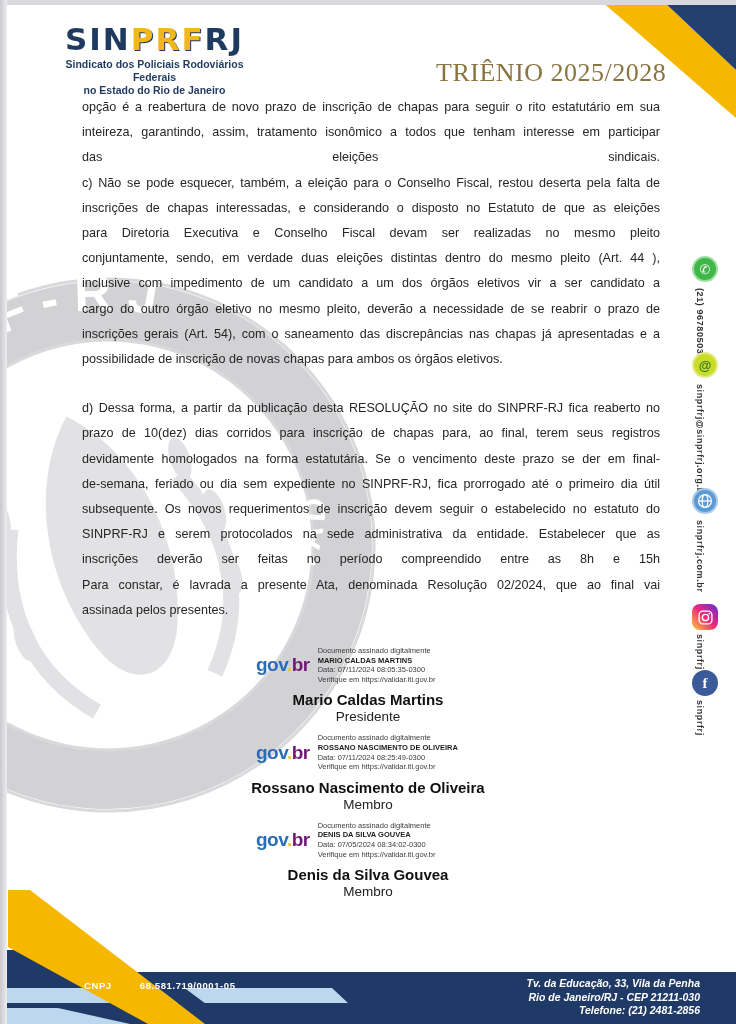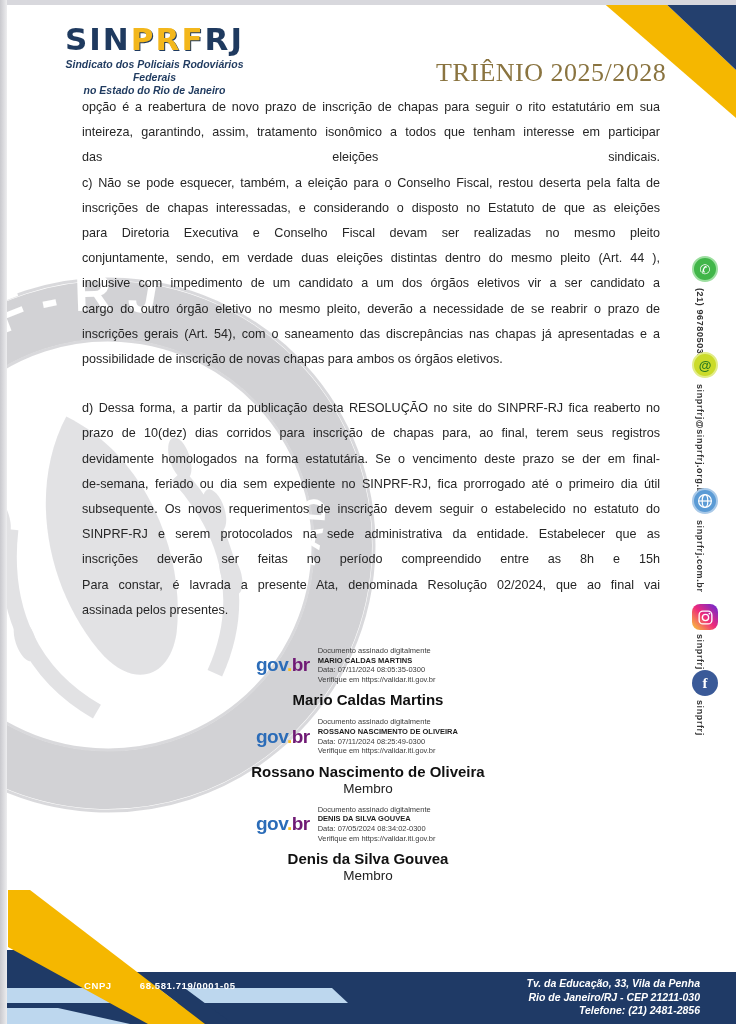--- a/index.html
+++ b/index.html
@@ -16,21 +16,21 @@
   .corner .tri{position:absolute;inset:0;background:#24406e;
       clip-path:polygon(102px 0,176px 0,176px 70px);}
   
   .seal{position:absolute;left:-192px;top:245px;width:600px;height:600px;opacity:.5;
         transform:rotate(-18deg);z-index:1;}
   
   .logo-block{position:absolute;left:62px;top:22px;width:185px;text-align:center;z-index:2;}
   .logo-word{font-family:"DejaVu Sans",sans-serif;font-weight:800;font-size:31px;
              letter-spacing:2px;line-height:34px;color:#1f3a5f;white-space:nowrap;}
   .logo-word .yel{color:#f3b71c;text-shadow:1px 1px 0 #1f3a5f;}
-  .logo-sub{font-size:10.5px;font-weight:bold;color:#1f3a5f;line-height:13px;margin-top:2px;font-style:italic;}
+  .logo-sub{font-size:10.5px;font-weight:bold;color:#1f3a5f;line-height:13px;margin-top:2px;}
   .trienio{position:absolute;left:436px;top:58px;width:240px;z-index:2;
            font-family:"Liberation Serif",serif;font-size:26px;color:#8a7440;letter-spacing:.5px;}
   
   .bodytext{position:absolute;left:82px;top:95px;width:578px;z-index:2;
             font-size:12.6px;line-height:25.2px;color:#262626;}
   .para{margin:0;}
   .para.gap{margin-top:24px;}
   .bline{text-align:justify;text-align-last:justify;}
   .bline.lastline{text-align-last:left;}
   
@@ -152,20 +152,21 @@
       <div class="sig-cert">
         <div class="govbr"><span class="g">gov</span><span class="d">.</span><span class="b">br</span></div>
         <div class="cert-lines">
           <div>Documento assinado digitalmente</div>
           <div class="cert-name">MARIO CALDAS MARTINS</div>
           <div>Data: 07/11/2024 08:05:35-0300</div>
           <div>Verifique em https://validar.iti.gov.br</div>
         </div>
       </div>
       <div class="sig-name">Mario Caldas Martins</div>
+      <div class="sig-role">Presidente</div>
     </div>
 
     <div class="sig">
       <div class="sig-cert">
         <div class="govbr"><span class="g">gov</span><span class="d">.</span><span class="b">br</span></div>
         <div class="cert-lines">
           <div>Documento assinado digitalmente</div>
           <div class="cert-name">ROSSANO NASCIMENTO DE OLIVEIRA</div>
           <div>Data: 07/11/2024 08:25:49-0300</div>
           <div>Verifique em https://validar.iti.gov.br</div>

